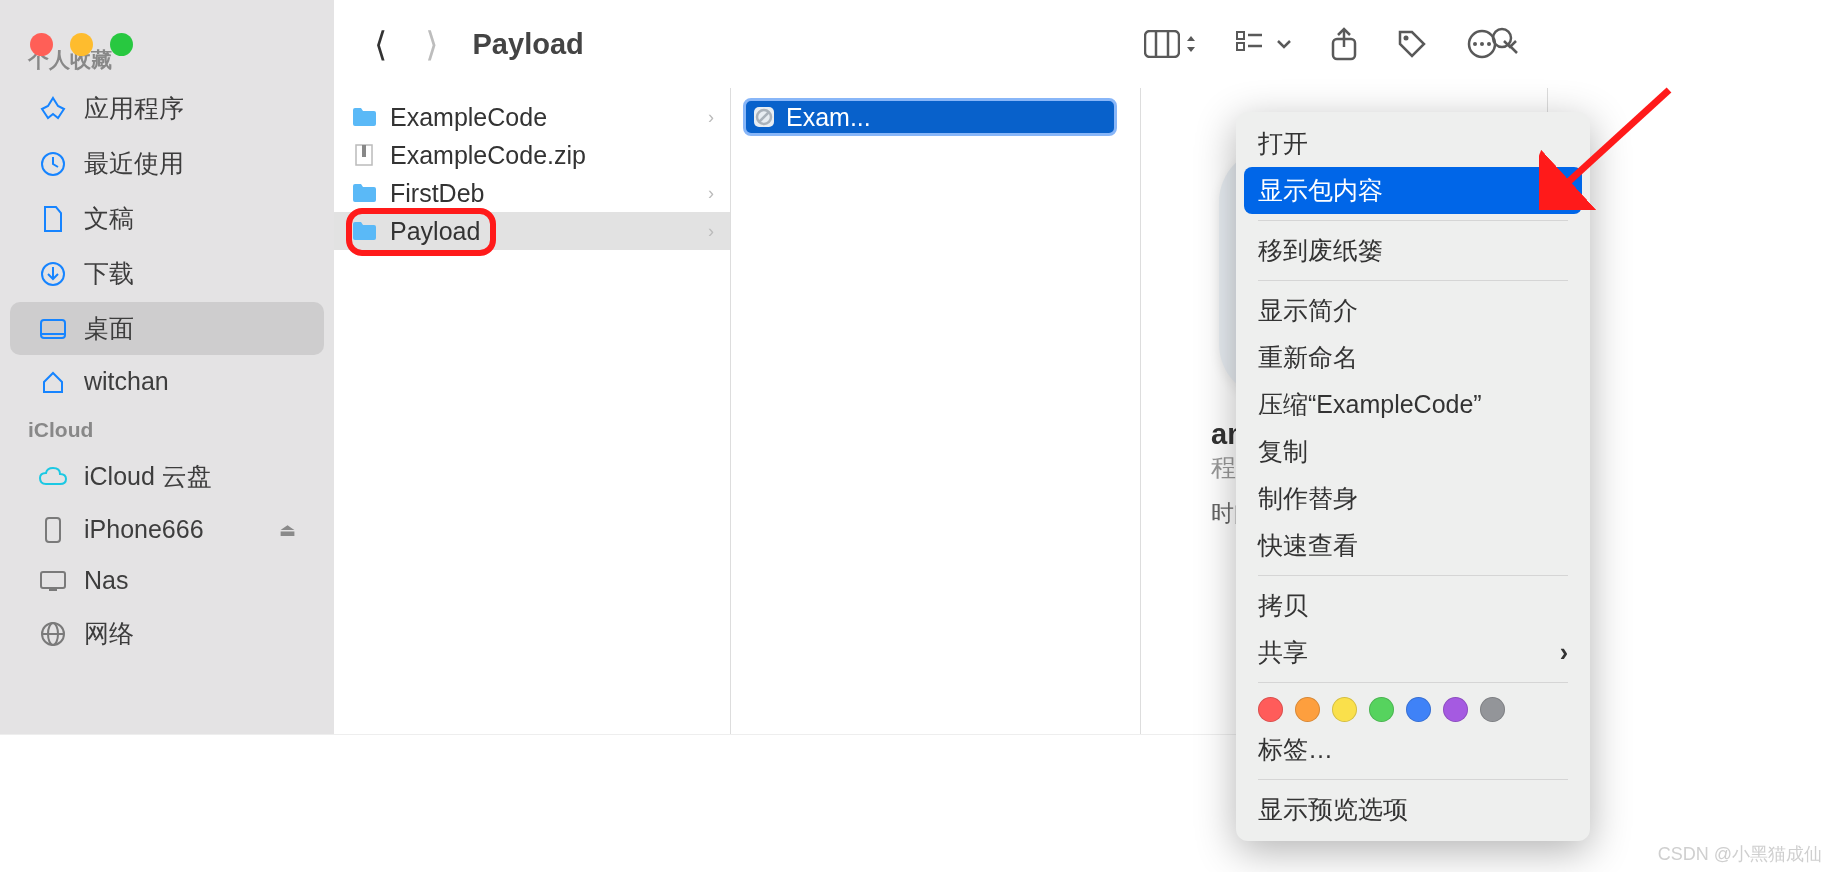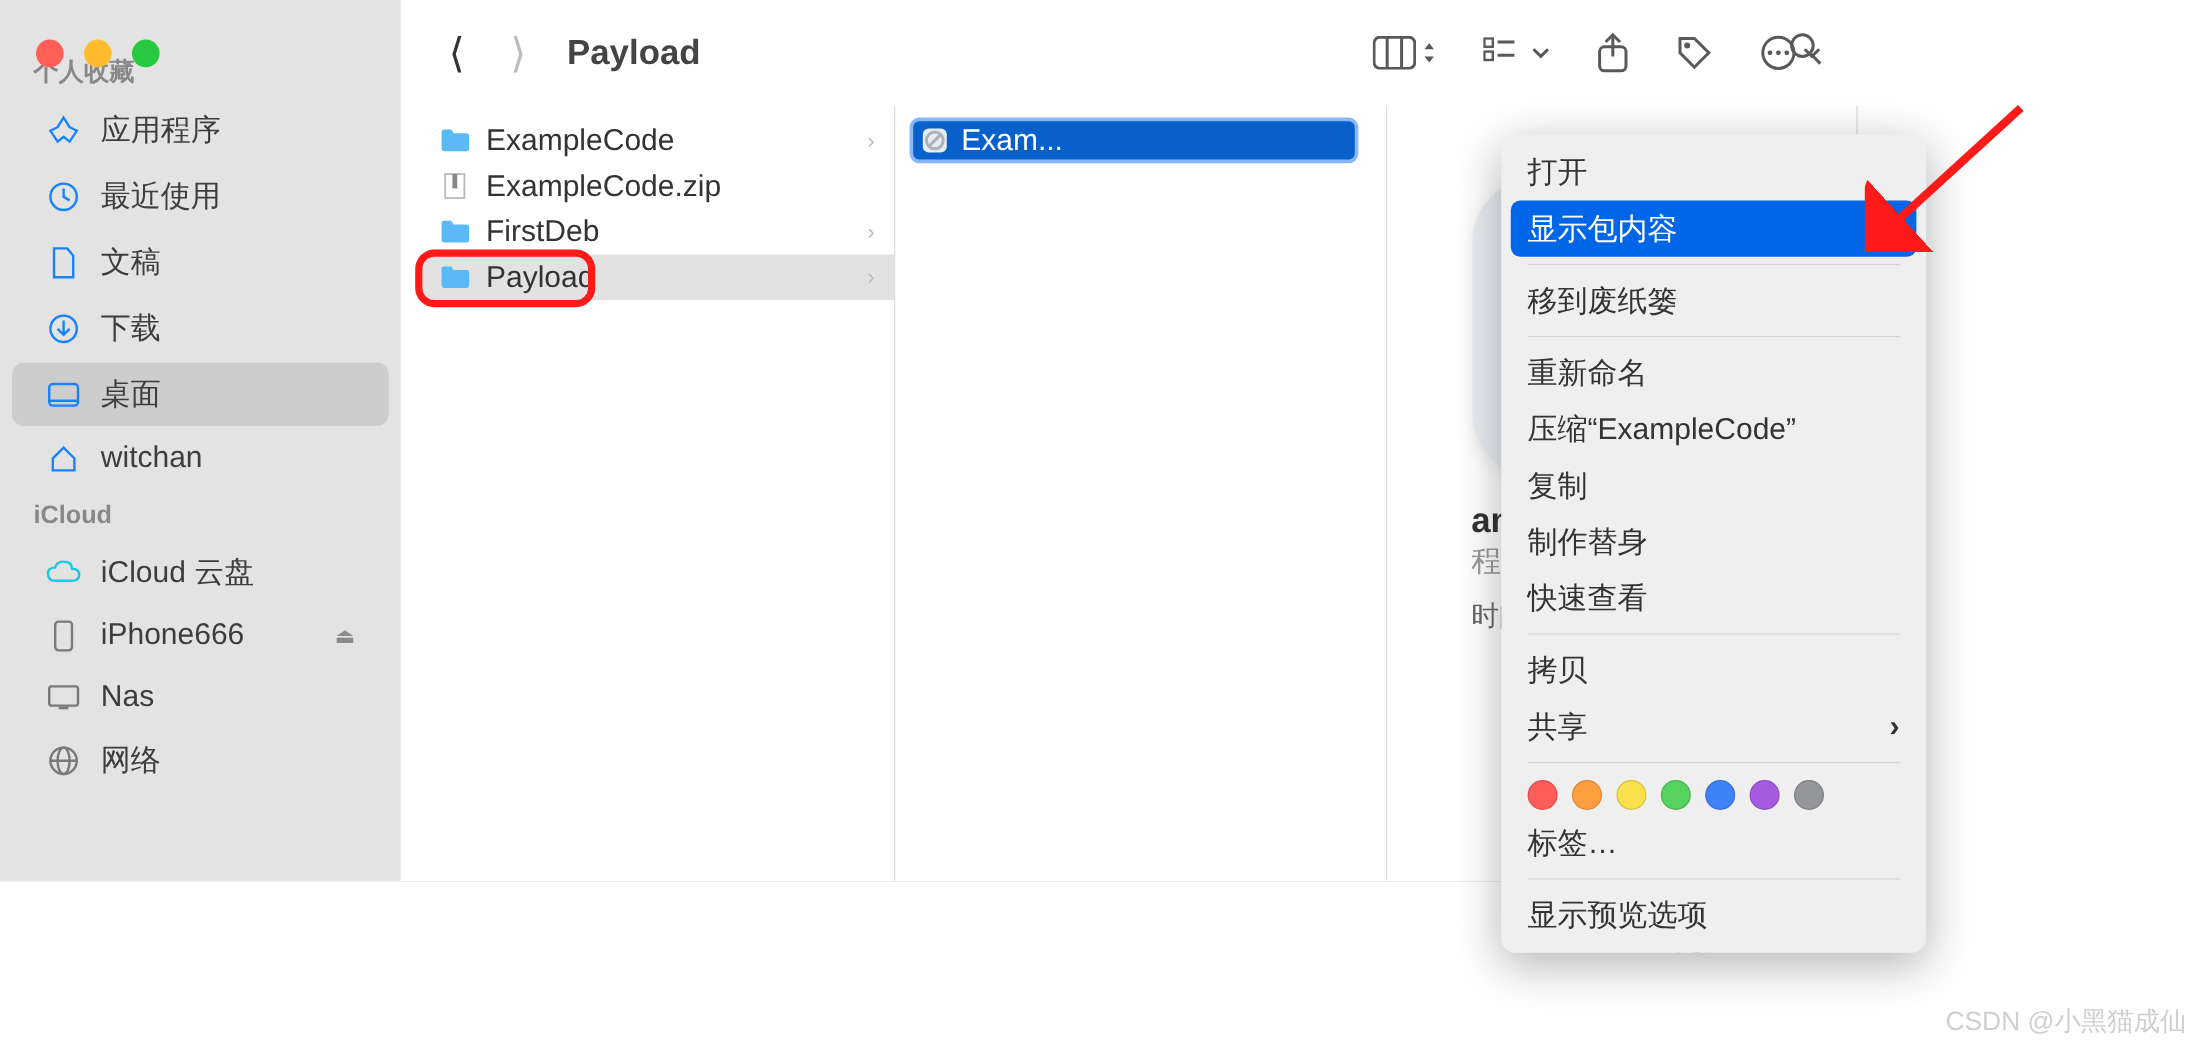--- a/index.html
+++ b/index.html
@@ -29,21 +29,21 @@
   .sb-header { font-size: 21px; color: #888; padding: 10px 28px 6px; font-weight: 600; }
   .sb-item { display: flex; align-items: center; gap: 16px; padding: 10px 28px; font-size: 25px; color: #3d3d3d; border-radius: 10px; margin: 2px 10px; }
   .sb-item.selected { background: #cecdce; }
   .sb-icon { width: 30px; display: flex; justify-content: center; color: #1684ff; }
   .sb-icon.gray { color: #7a7a7a; }
   .eject { margin-left: auto; color: #8a8a8a; font-size: 18px; }
 
   
   .cols { flex: 1; display: flex; padding-top: 88px; background: #fff; position: relative; }
   .col { border-right: 1px solid #ddd; height: 100%; padding-top: 10px; }
-  .col1 { width: 397px; margin-left: 15px; }
+  .col1 { width: 397px; }
   .col2 { width: 410px; }
   .col3 { flex: 1; padding: 10px 20px; position: relative; }
   .row { display: flex; align-items: center; height: 38px; padding: 0 16px; font-size: 25px; color: #333; position: relative; }
   .row .chev { margin-left: auto; color: #bbb; font-size: 18px; }
   .row.selected { background: #e2e2e2; }
   .row .ficon { width: 28px; margin-right: 12px; display: flex; justify-content: center; }
   .highlight-box { position: absolute; border: 6px solid #ff1a1a; border-radius: 16px; left: 346px; top: 208px; width: 150px; height: 48px; pointer-events: none; z-index: 5; }
 
   .app-selected { display: flex; align-items: center; gap: 10px; padding: 2px 6px; background: #0861cb; border-radius: 8px; border: 3px solid #88b6f8; color: #fff; font-size: 25px; height: 38px; width: 374px; margin-left: 12px; }
   .app-selected .sicon { width: 24px; height: 24px; display: flex; align-items: center; justify-content: center; }
@@ -67,21 +67,21 @@
   .preview-name { text-align: left; font-size: 29px; font-weight: 600; color: #333; margin-left: 0; }
   .preview-sub { font-size: 25px; color: #999; }
   .preview-text { padding-left: 50px; }
   .modrow { margin-top: 14px; font-size: 23px; color: #666; display: flex; }
 
   
   .bottombar { position: absolute; right: 2px; top: 620px; width: 230px; background: #fff; padding: 20px 0 12px; text-align: center; z-index: 4; box-shadow: 0 -20px 25px #fff; }
   .moreicon { font-size: 26px; color: #555; letter-spacing: 4px; border: 2.5px solid #555; border-radius: 50%; width: 34px; height: 34px; display: inline-flex; align-items: center; justify-content: center; margin-bottom: 6px; }
   .moretxt { font-size: 23px; color: #444; }
 
-  .watermark { position: absolute; right: 18px; bottom: 6px; font-size: 22px; color: #cfcfcf; font-family: Arial, sans-serif; text-align: center; }
+  .watermark { position: absolute; right: 18px; bottom: 6px; font-size: 18px; color: #cfcfcf; font-family: Arial, sans-serif; text-align: center; }
 
   
   .foldersvg path { fill: #5ab9f7; }
 </style>
 </head>
 <body>
 
 <div class="finder">
 
   <div class="toolbar">
@@ -304,20 +304,23 @@
             <span>打开</span>
           </div>
         <div class="mitem hl">
             <span>显示包内容</span>
           </div>
         <div class="msep"></div>
         <div class="mitem">
             <span>移到废纸篓</span>
           </div>
         <div class="msep"></div>
+        <div class="mitem">
+            <span>显示简介</span>
+          </div>
         <div class="mitem">
             <span>重新命名</span>
           </div>
         <div class="mitem">
             <span>压缩“ExampleCode”</span>
           </div>
         <div class="mitem">
             <span>复制</span>
           </div>
         <div class="mitem">

